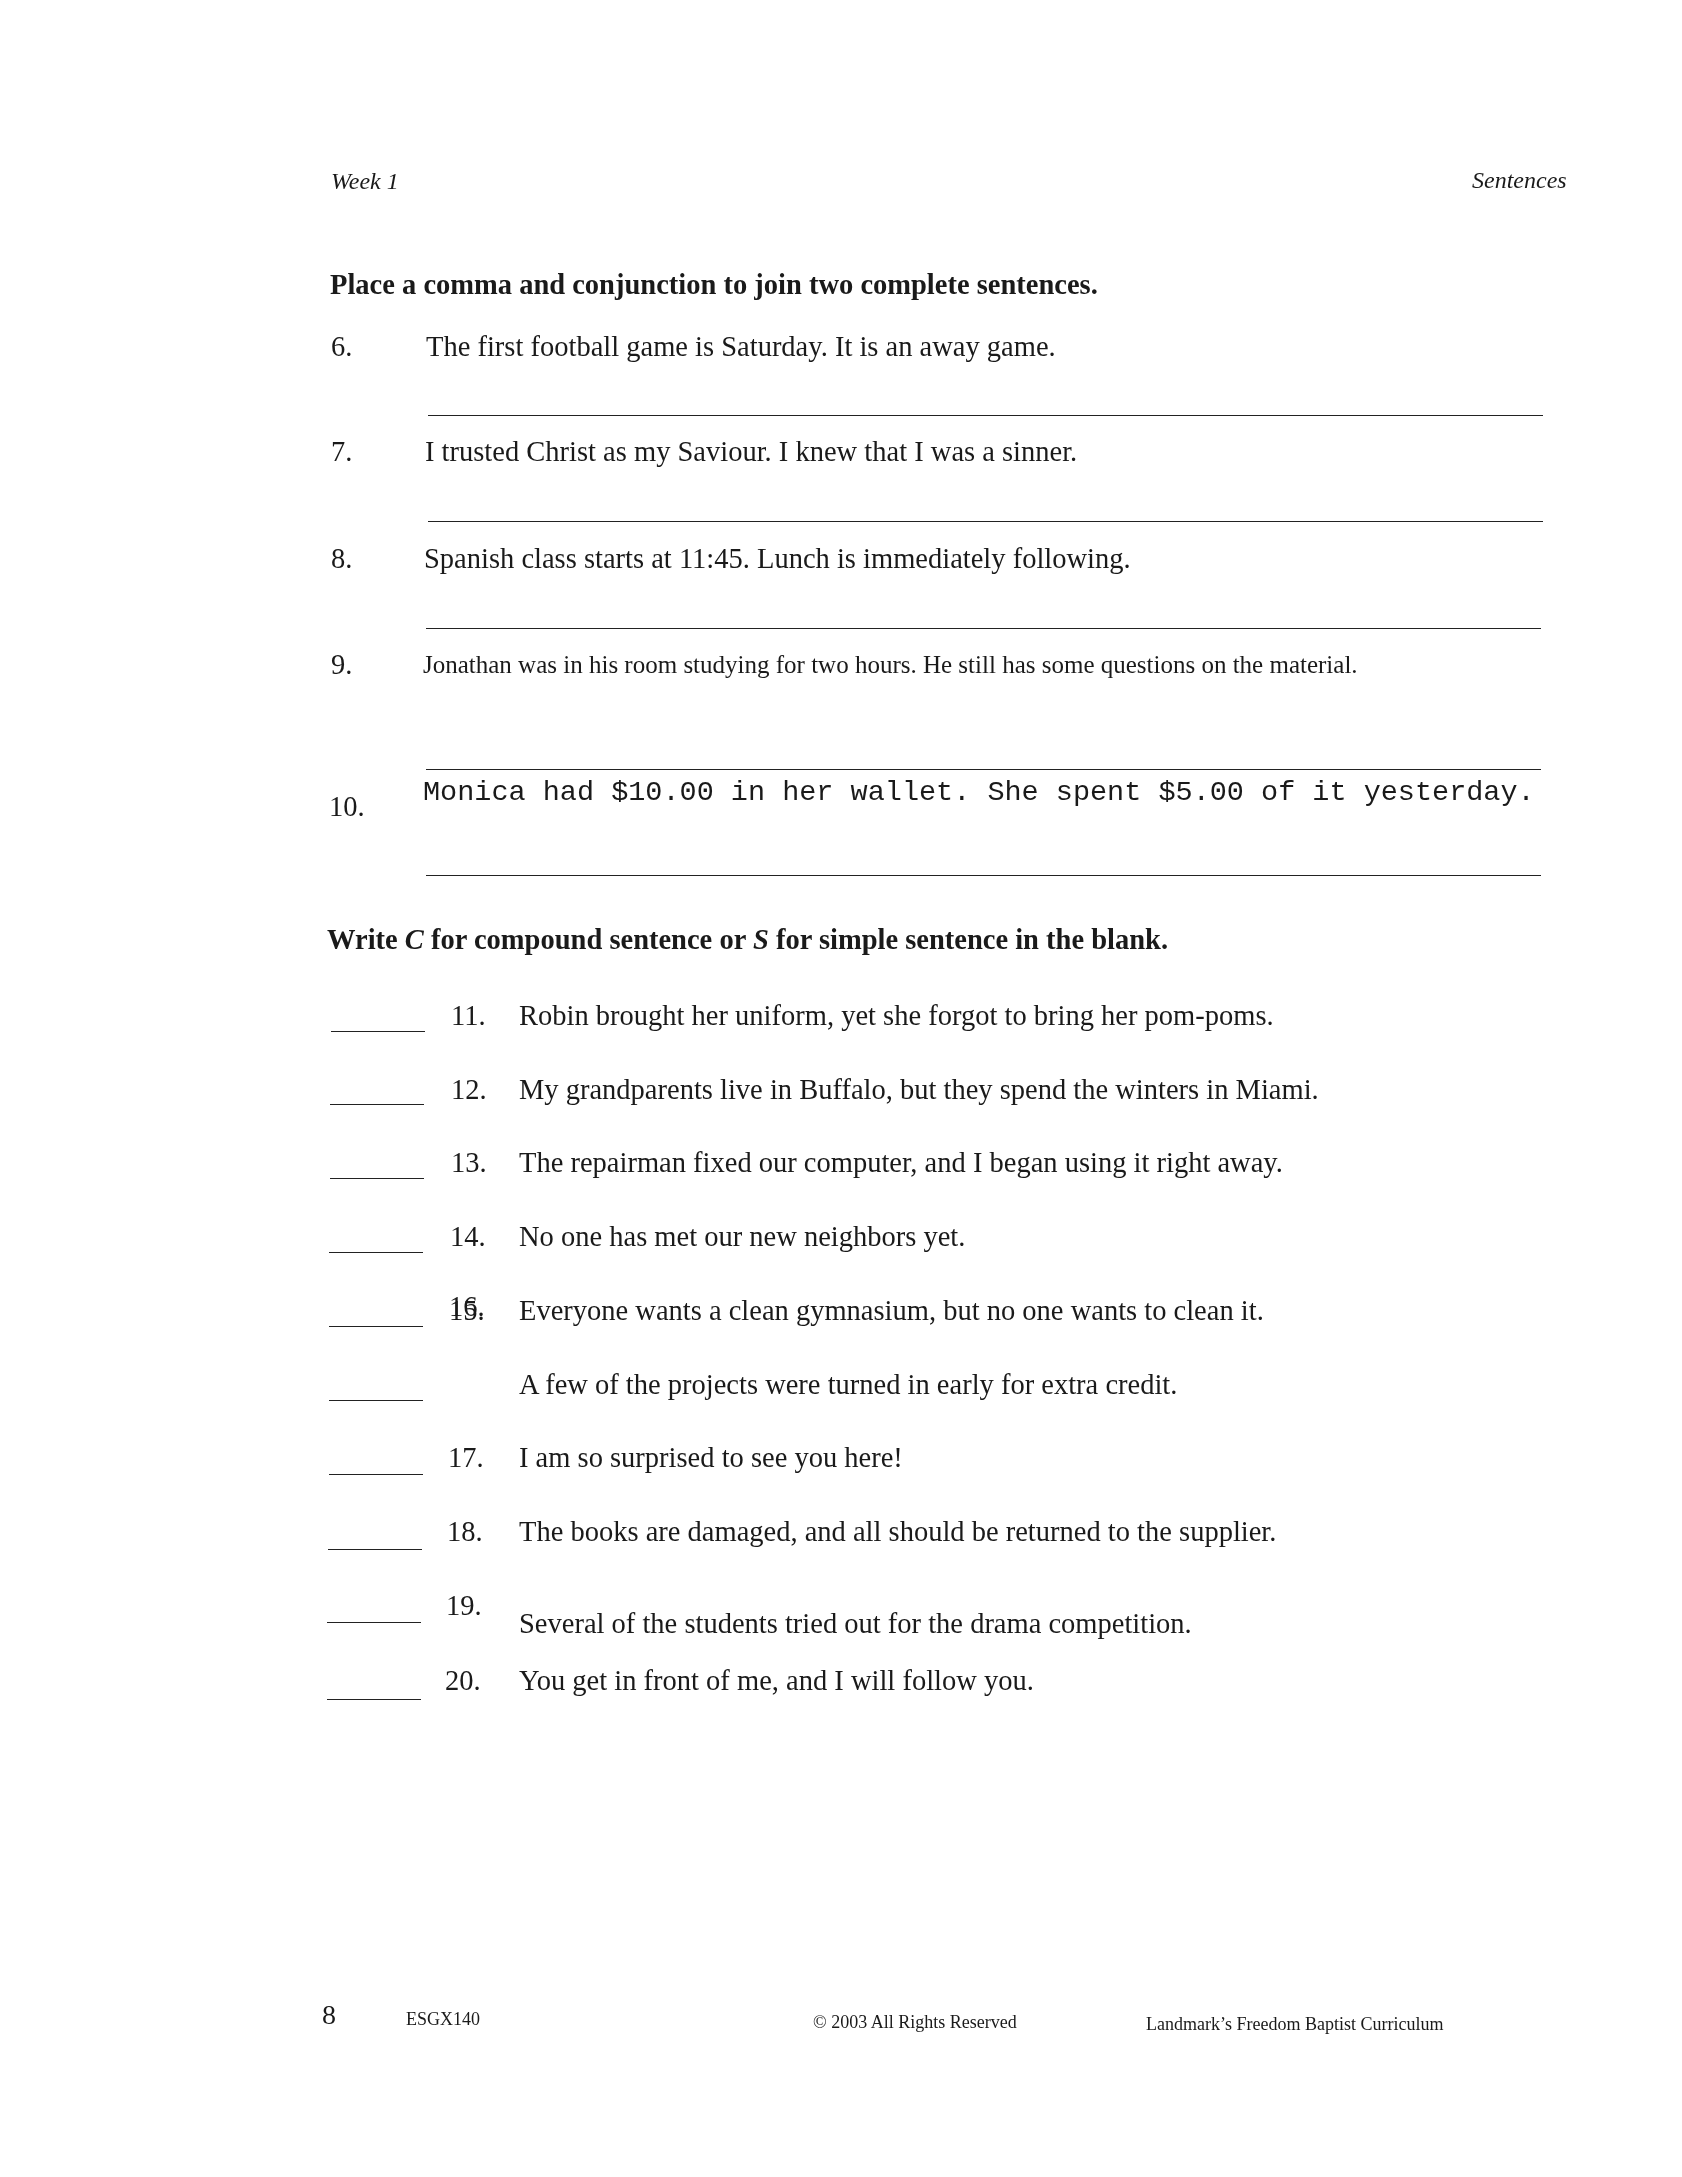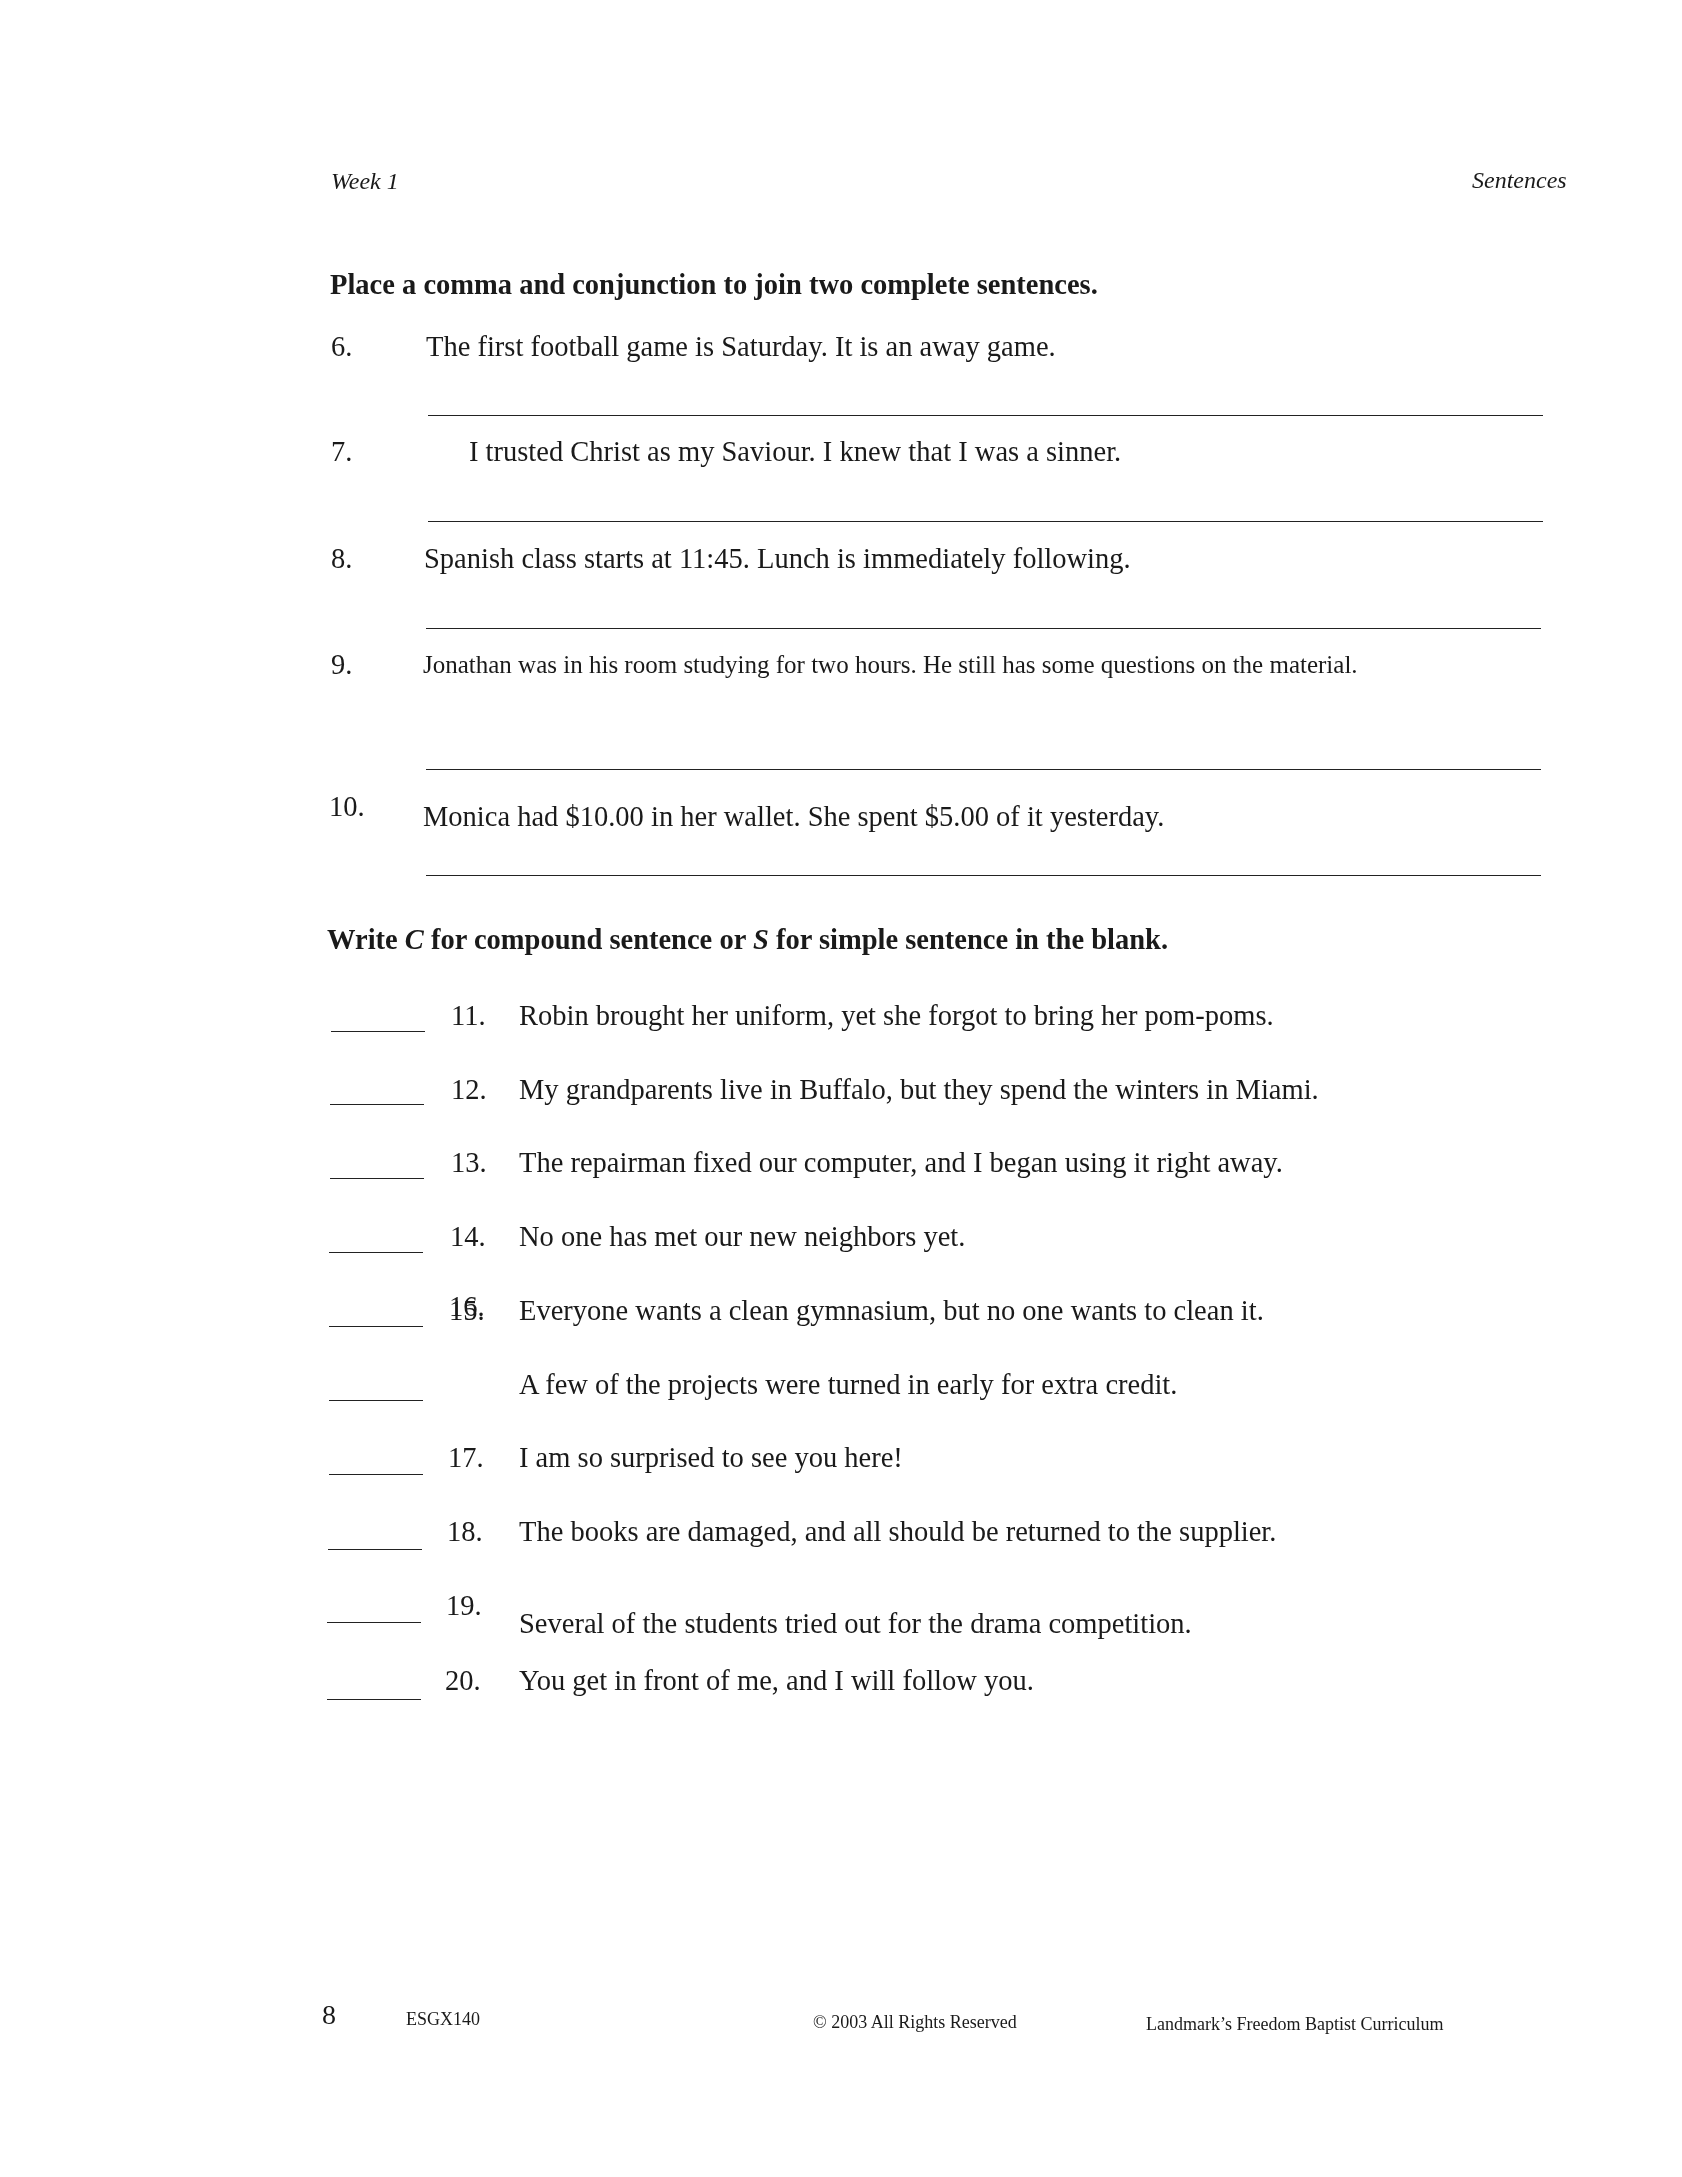--- a/index.html
+++ b/index.html
@@ -32,39 +32,39 @@
 <div>
 
   <div>
     <span class="abs q-num" style="left:331px; top:333px;">6.</span>
     <span class="abs q-text" style="left:426px; top:333px;">The first football game is Saturday.  It is an away game.</span>
     <div class="answer-line" style="left:428px; width:1115px; top:415px;"></div>
   </div>
 
   <div>
     <span class="abs q-num" style="left:331px; top:438px;">7.</span>
-    <span class="abs q-text" style="left:425px; top:438px;margin-left:44px;">I trusted Christ as my Saviour.   I knew that I was a sinner.</span>
+    <span class="abs q-text" style="left:425px; top:438px;">I trusted Christ as my Saviour.   I knew that I was a sinner.</span>
     <div class="answer-line" style="left:428px; width:1115px; top:521px;"></div>
   </div>
 
   <div>
     <span class="abs q-num" style="left:331px; top:545px;">8.</span>
     <span class="abs q-text" style="left:424px; top:545px;">Spanish class starts at 11:45.  Lunch is immediately following.</span>
     <div class="answer-line" style="left:426px; width:1115px; top:628px;"></div>
   </div>
 
   <div>
     <span class="abs q-num" style="left:331px; top:651px;">9.</span>
     <div class="abs q-text-wrap" style="left:423px; top:648px; width:1122px;">Jonathan was in his room studying for two hours.  He still has some questions on the material.</div>
     <div class="answer-line" style="left:426px; width:1115px; top:769px;"></div>
   </div>
 
   <div>
     <span class="abs q-num" style="left:329px; top:793px;">10.</span>
-    <span class="abs q-text" style="left:423px; top:803px;">Monica had $10.00 in her wallet.  She spent $5.00 of it yesterday.</span>
+    <span class="abs q-text" style="left:423px; top:779px;font-family:Liberation Mono, monospace;">Monica had $10.00 in her wallet.  She spent $5.00 of it yesterday.</span>
     <div class="answer-line" style="left:426px; width:1115px; top:875px;"></div>
   </div>
 </div>
 
 <div class="abs heading" style="left:327px; top:926px;">
   <span>Write </span><i>C</i><span> for compound sentence or </span><i>S</i><span> for simple sentence in the blank.</span>
 </div>
 
 <div>
   <div>

